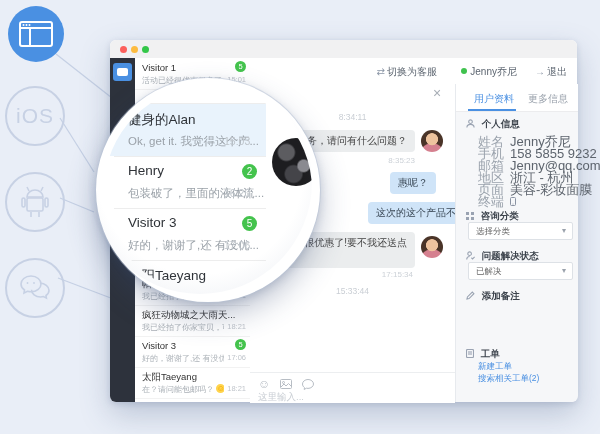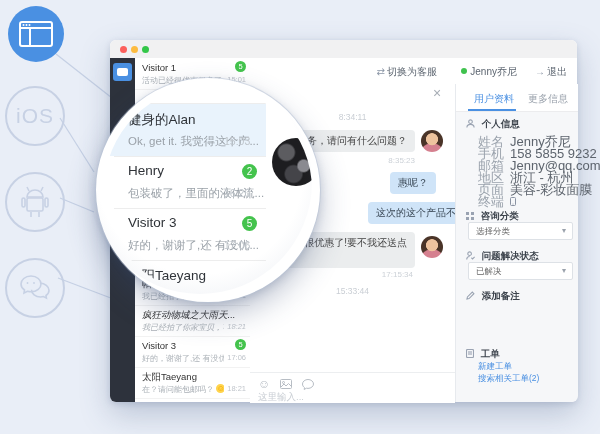--- a/index.html
+++ b/index.html
@@ -156,21 +156,21 @@
         <span class="t">Visitor 1</span>
         <span class="bd">5</span>
         <span class="m">活动已经很优惠很多了，...</span>
         <span class="tm">15:01</span>
       </div>
       <div class="li" style="top:216px;">
         <span class="t">帕丁顿熊</span>
         <span class="m">我已经拍了你家宝贝，可...</span>
         <span class="tm">18:21</span>
       </div>
-      <div class="li" style="top:247px;font-style:italic;">
+      <div class="li" style="top:247px;">
         <span class="t">疯狂动物城之大雨天...</span>
         <span class="m">我已经拍了你家宝贝，可...</span>
         <span class="tm">18:21</span>
       </div>
       <div class="li" style="top:278px;">
         <span class="t">Visitor 3</span>
         <span class="bd">5</span>
         <span class="m">好的，谢谢了,还 有没优...</span>
         <span class="tm">17:06</span>
       </div>

